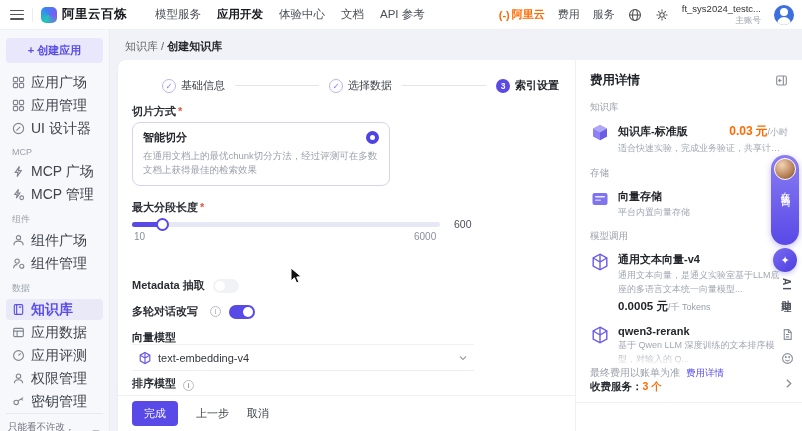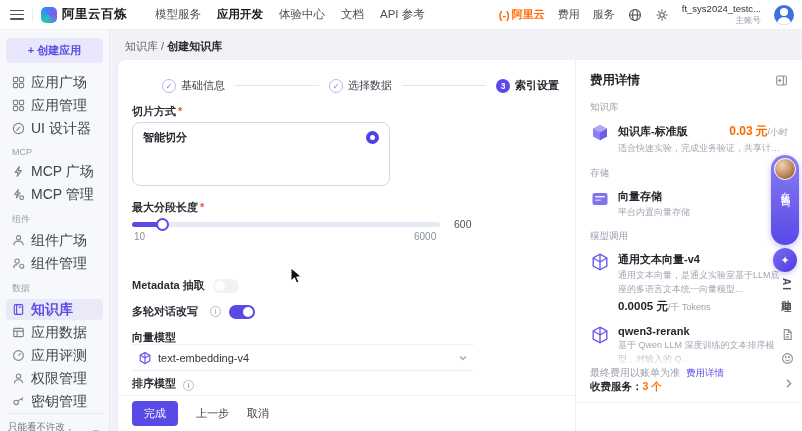--- a/index.html
+++ b/index.html
@@ -328,20 +328,21 @@
 
         <div class="flabel" style="top:44px">
           <span>切片方式</span><span class="req">*</span>
         </div>
 
         <div class="opt-card">
           <div class="opt-head">
             <span class="opt-title">智能切分</span>
             <span class="radio"></span>
           </div>
+          <div class="opt-desc">在通用文档上的最优chunk切分方法，经过评测可在多数文档上获得最佳的检索效果</div>
         </div>
 
         <div class="flabel" style="top:140px">
           <span>最大分段长度</span><span class="req">*</span>
         </div>
 
         <div class="slider-row">
           <div class="track">
             <div class="track-fill"></div>
             <div class="knob"></div>

